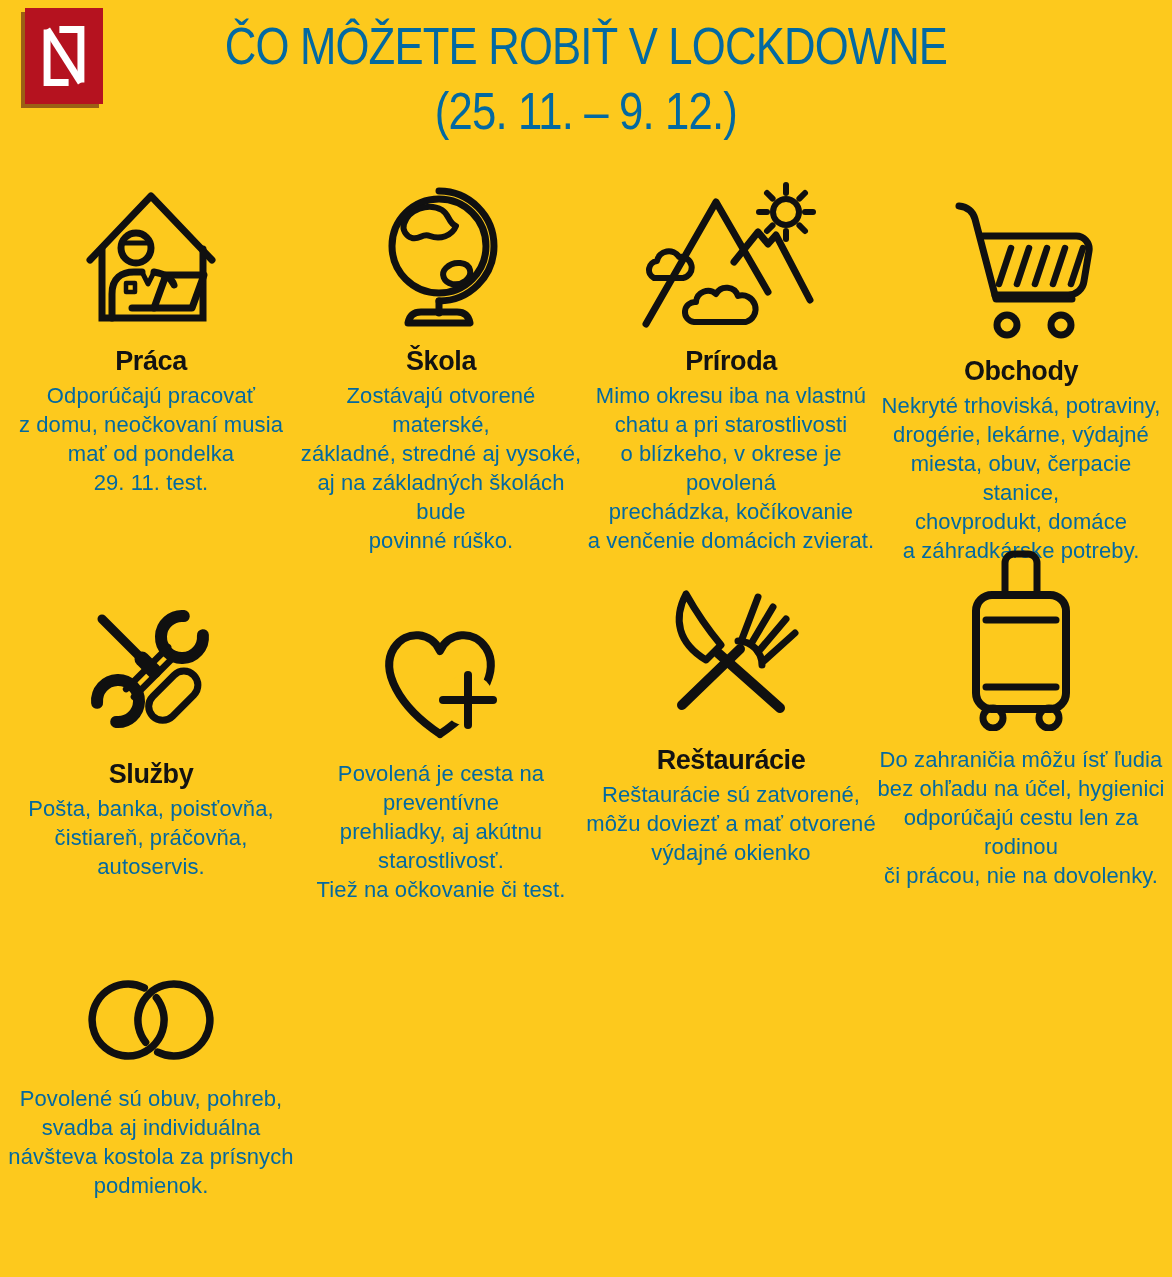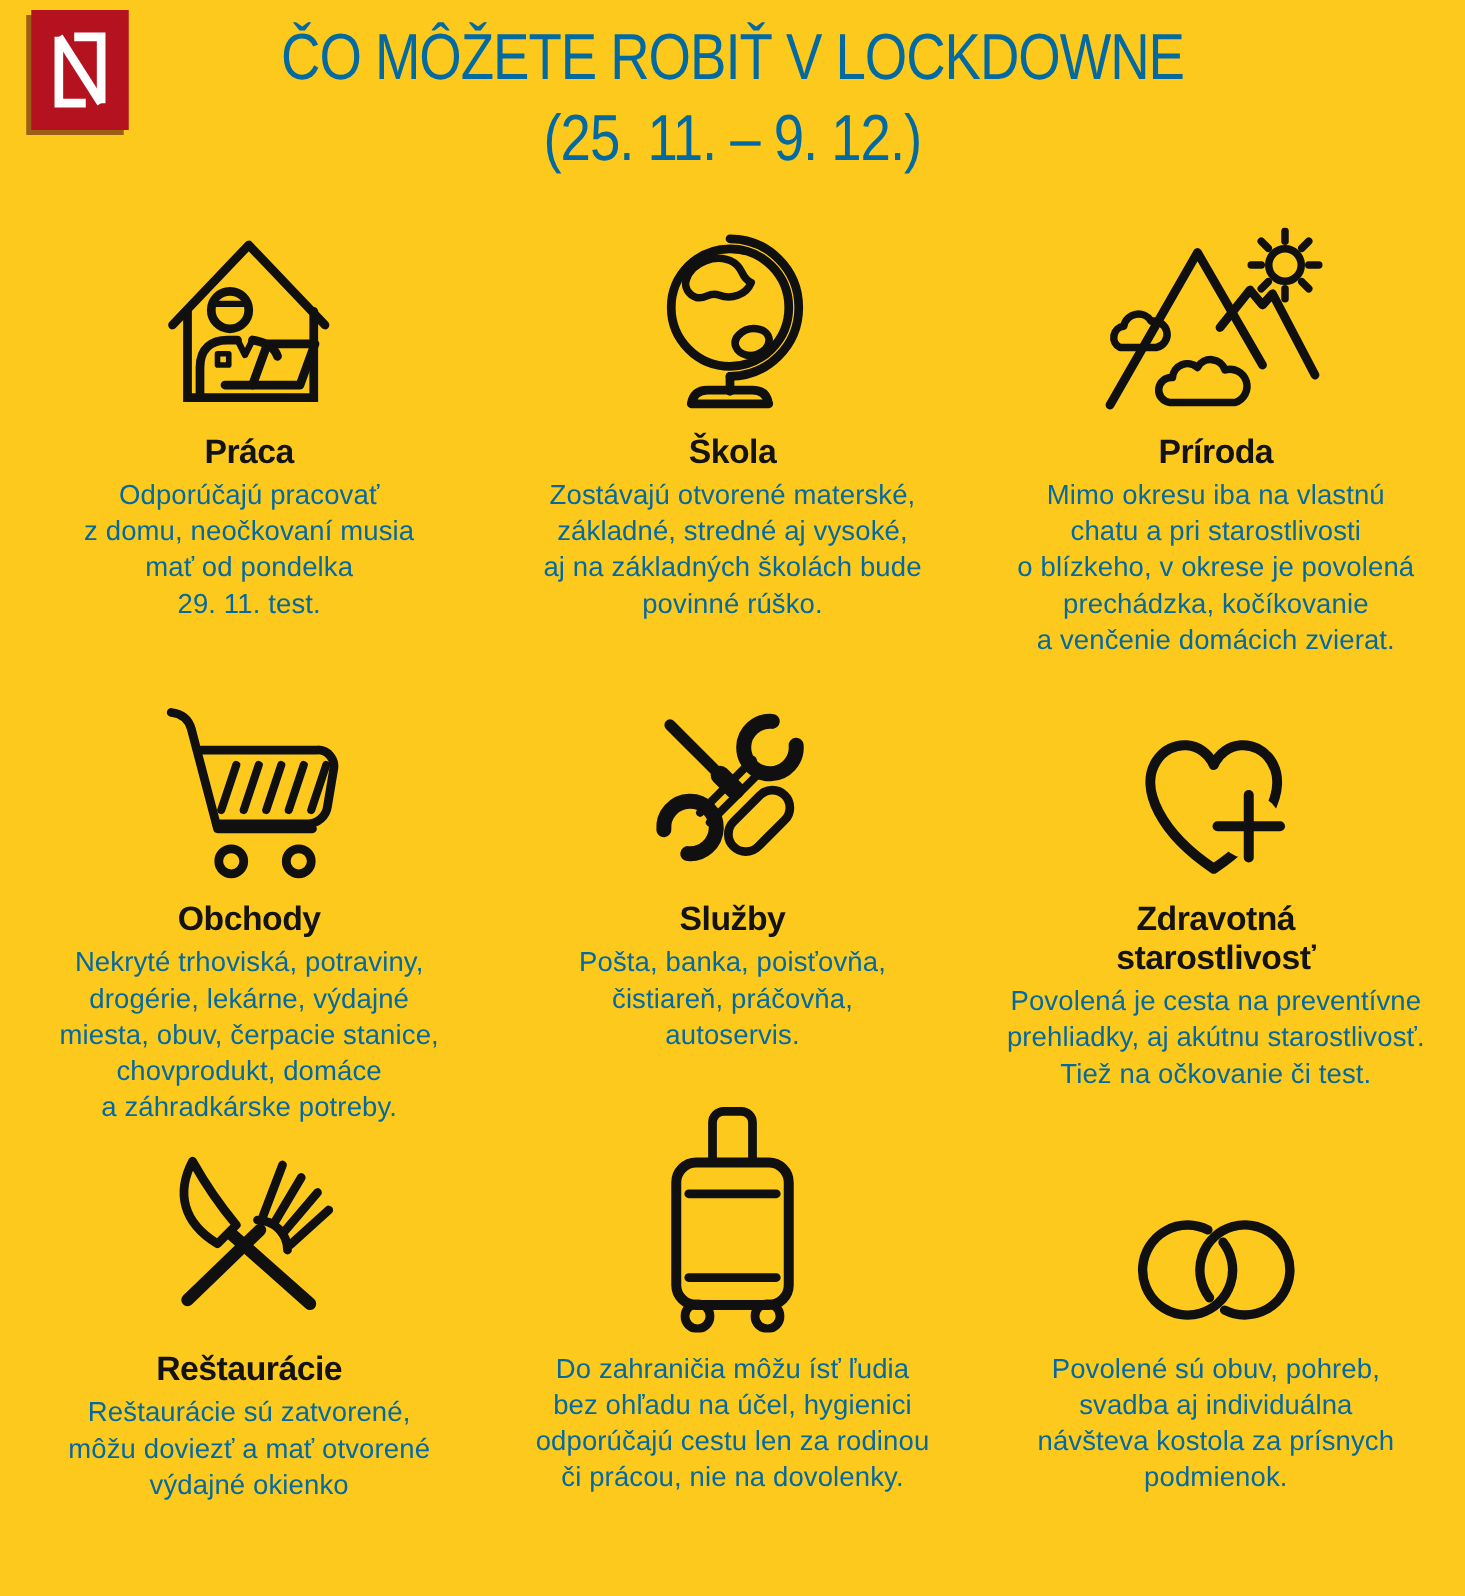--- a/index.html
+++ b/index.html
@@ -19,21 +19,21 @@
     display:flex;align-items:center;justify-content:center;
   }
   .header{padding-top:14px;text-align:center;}
   .title-line{
     font-size:52px;line-height:65px;font-weight:400;
     color:#0369a1;white-space:nowrap;
   }
   .squeeze{display:inline-block;transform:scaleX(0.84);transform-origin:center;letter-spacing:-1px;}
   .grid{
     display:grid;
-    grid-template-columns:1fr 1fr 1fr;
+    grid-template-columns:1fr 1fr 1fr 1fr;
     row-gap:18px;
     margin-top:36px;
     padding:0 6px;
   }
   .cell{
     display:flex;flex-direction:column;align-items:center;
     text-align:center;
   }
   .icon-box{
     display:flex;align-items:flex-end;justify-content:center;
@@ -190,22 +190,20 @@
 
   <div class="cell r2">
     <div class="icon-box">
       <svg class="icon" width="155" height="135" viewBox="0 0 155 135" fill="none" stroke="#101010" stroke-width="8" stroke-linecap="round" stroke-linejoin="round">
         <path d="M76,124 C34,96 16,60 30,38 C42,19 68,22 76,41 C84,22 110,19 122,38 C136,60 118,96 76,124"></path>
         <circle cx="104" cy="90" r="26" fill="#fdc91d" stroke="none"></circle>
         <path d="M79,90 H129"></path>
         <path d="M104,65 V115"></path>
       </svg>
     </div>
-    <h3 class="sec-title">Zdravotná
-starostlivosť</h3>
     <p class="sec-body">Povolená je cesta na preventívne
 prehliadky, aj akútnu starostlivosť.
 Tiež na očkovanie či test.</p>
   </div>
 
   <div class="cell r3">
     <div class="icon-box">
       <svg class="icon" width="150" height="150" viewBox="0 0 150 150" fill="none" stroke="#101010" stroke-width="7" stroke-linecap="round" stroke-linejoin="round">
         <path d="M30,13 C17,38 22,62 50,79 L65,64 C50,46 39,29 30,13 Z"></path>
         <path d="M62,72 L124,127" stroke-width="10"></path>

